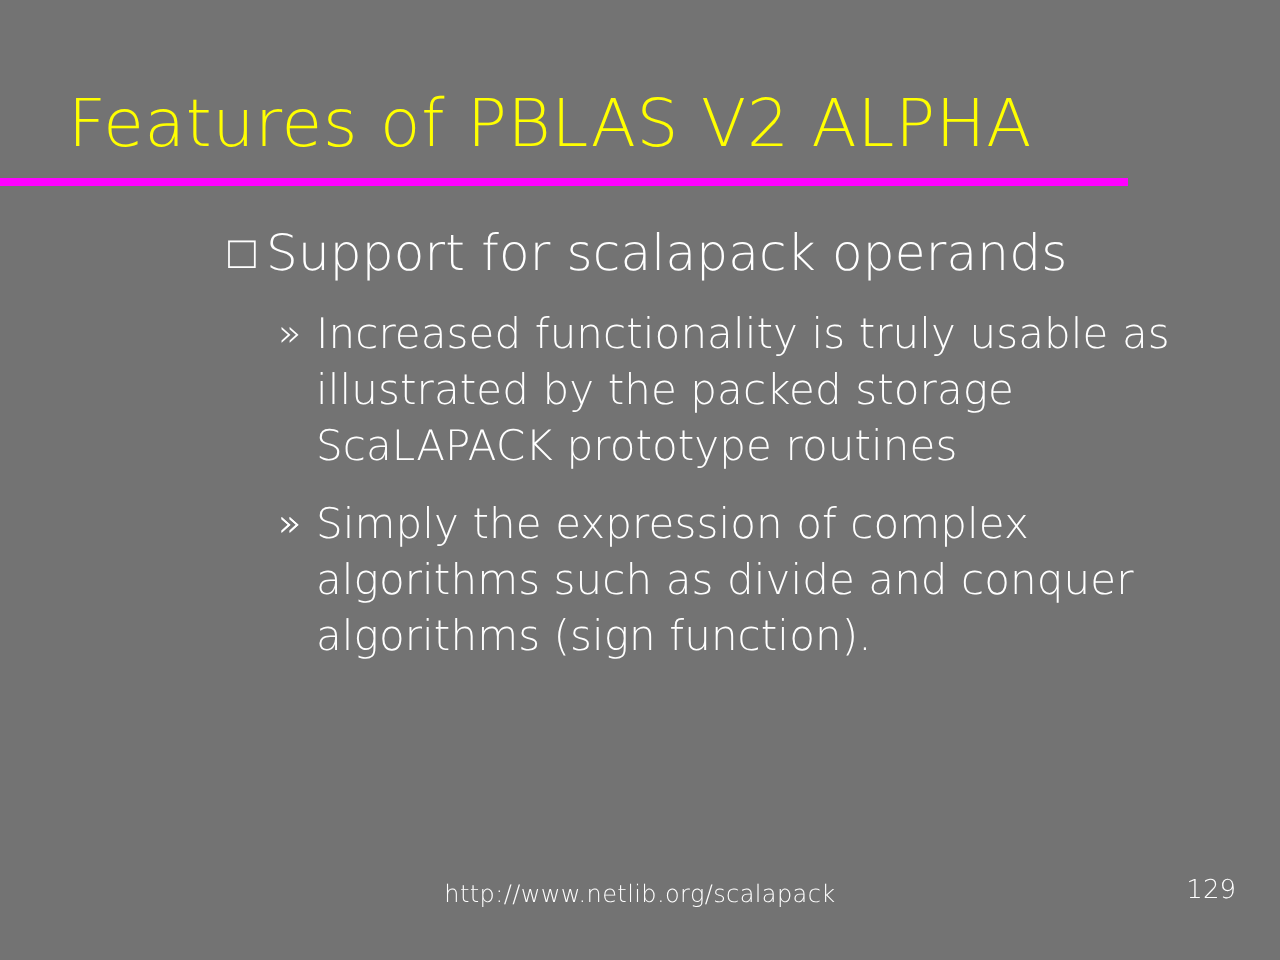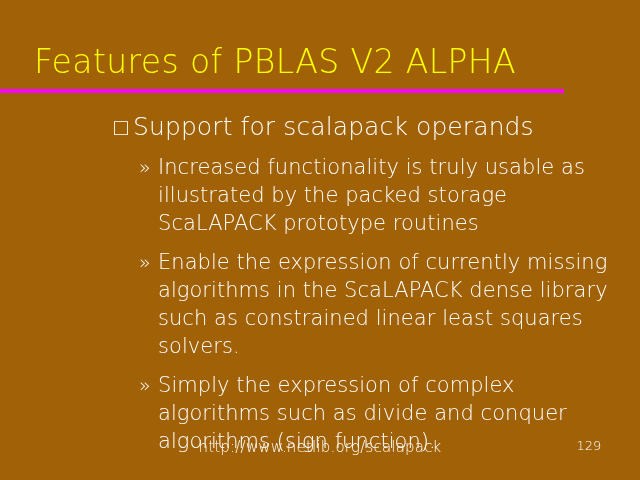--- a/index.html
+++ b/index.html
@@ -10,21 +10,21 @@
     width: 640px;
     height: 480px;
     overflow: hidden;
     background: #0000ff;
     font-family: "DejaVu Sans", sans-serif;
   }
   #slide {
     position: relative;
     width: 640px;
     height: 480px;
-    background: #a16207;
+    background: #737373;
   }
   #slide-title {
     position: absolute;
     left: 34px;
     top: 42px;
     font-family: "DejaVu Sans", sans-serif;
     font-weight: 300;
     font-size: 33px;
     line-height: 40px;
     letter-spacing: 0.4px;
@@ -85,33 +85,33 @@
   }
   .bullet-l2:first-child {
     margin-top: 12px;
   }
   #footer-url {
     position: absolute;
     left: 0px;
     top: 440px;
     width: 640px;
     text-align: center;
-    font-size: 15px;
+    font-size: 12px;
     line-height: 14px;
     color: #ffffff;
     font-family: "DejaVu Sans", sans-serif;
     font-weight: 300;
     letter-spacing: 0.2px;
   }
   #page-number {
     position: absolute;
     left: 560px;
     top: 438px;
     width: 58px;
-    text-align: center;
+    text-align: right;
     font-size: 13px;
     line-height: 16px;
     color: #ffffff;
     font-family: "DejaVu Sans", sans-serif;
     font-weight: 300;
   }
 </style>
 </head>
 <body>
 
@@ -128,21 +128,20 @@
       <span>Support for scalapack operands</span>
     </div>
 
     <div class="bullet-l2">
       <span class="marker">»</span>
       <span>Increased functionality is truly usable as illustrated by the packed storage ScaLAPACK prototype routines</span>
     </div>
 
     <div class="bullet-l2">
       <span class="marker">»</span>
-      <span>Enable the expression of currently missing algorithms in the ScaLAPACK dense library such as constrained linear least squares solvers.</span>
     </div>
 
     <div class="bullet-l2">
       <span class="marker">»</span>
       <span>Simply the expression of complex algorithms such as divide and conquer algorithms (sign function).</span>
     </div>
 
   </div>
 
   <div id="footer-url">http://www.netlib.org/scalapack</div>

